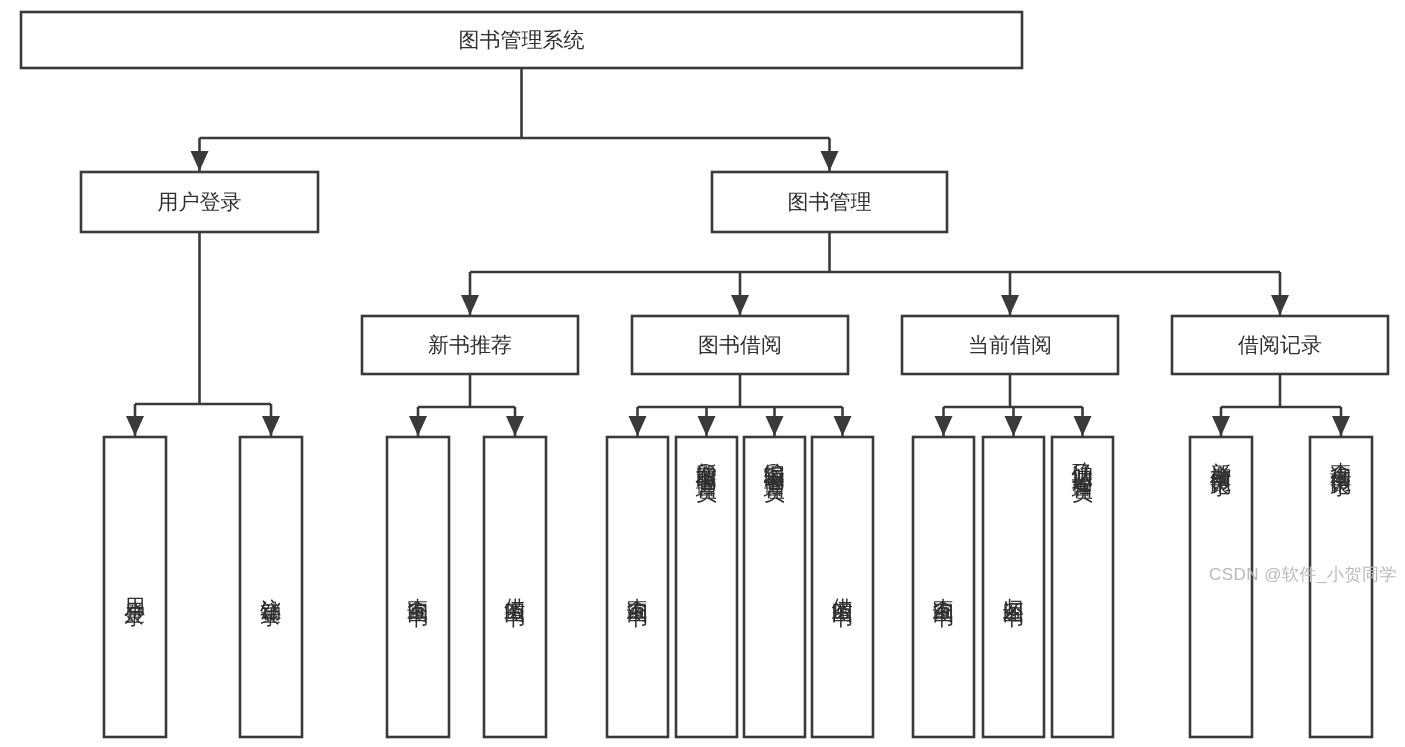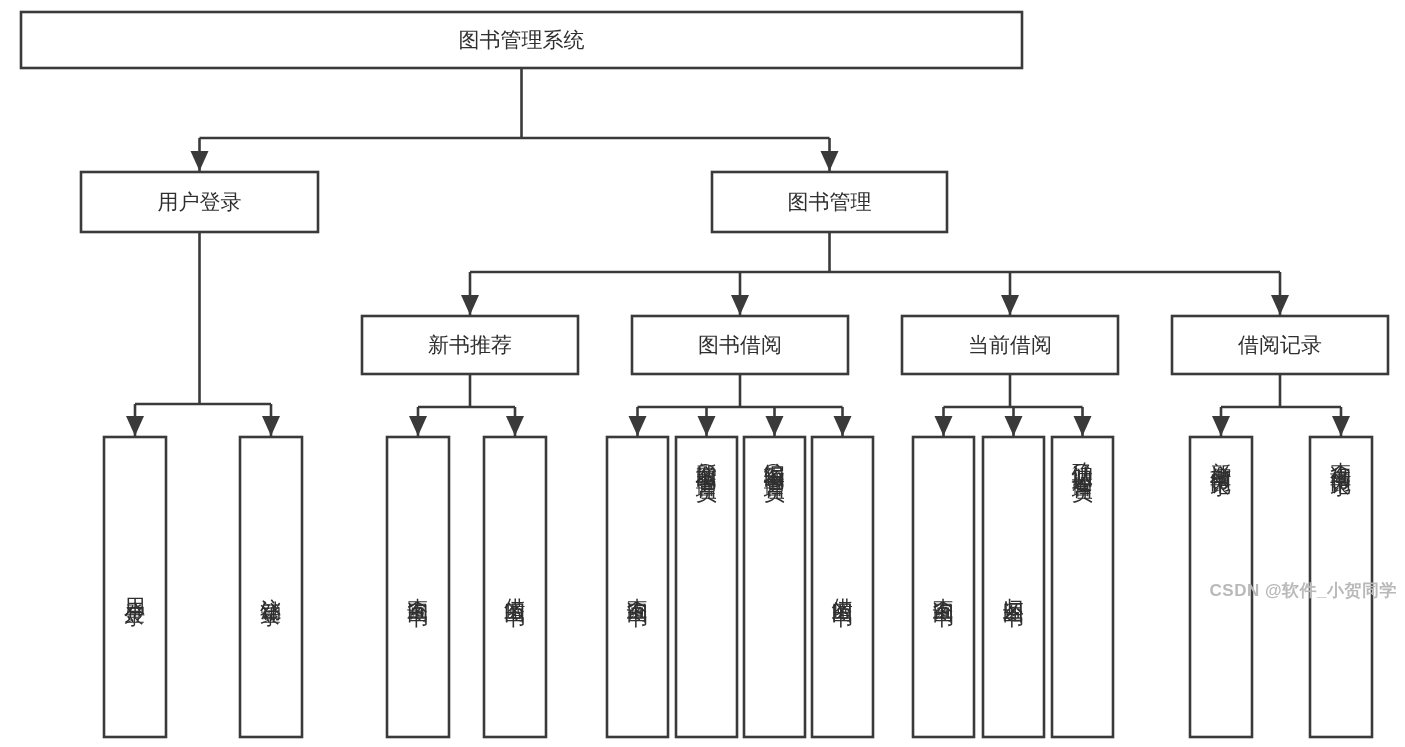--- a/index.html
+++ b/index.html
@@ -64,27 +64,26 @@
     font-family: "Liberation Sans", "DejaVu Sans", sans-serif;
     font-size: 21px;
     line-height: 1.32;
     letter-spacing: 3px;
     color: #2f2f2f;
     white-space: nowrap;
   }
   .watermark {
     position: absolute;
     right: 8px;
-    bottom: 4px;
+    bottom: 20px;
     font-family: "Liberation Sans", "DejaVu Sans", sans-serif;
     font-size: 17px;
     color: #b9b9b9;
     letter-spacing: 0.5px;
     user-select: none;
-    font-weight: bold;
   }
 </style>
 </head>
 <body>
 
 <div id="diagram-root">
 
   <svg class="diagram-canvas" viewBox="0 0 1405 747">
     <g id="connectors-layer">
         <line x1="521.5" y1="68" x2="521.5" y2="138" class="connector"></line>

